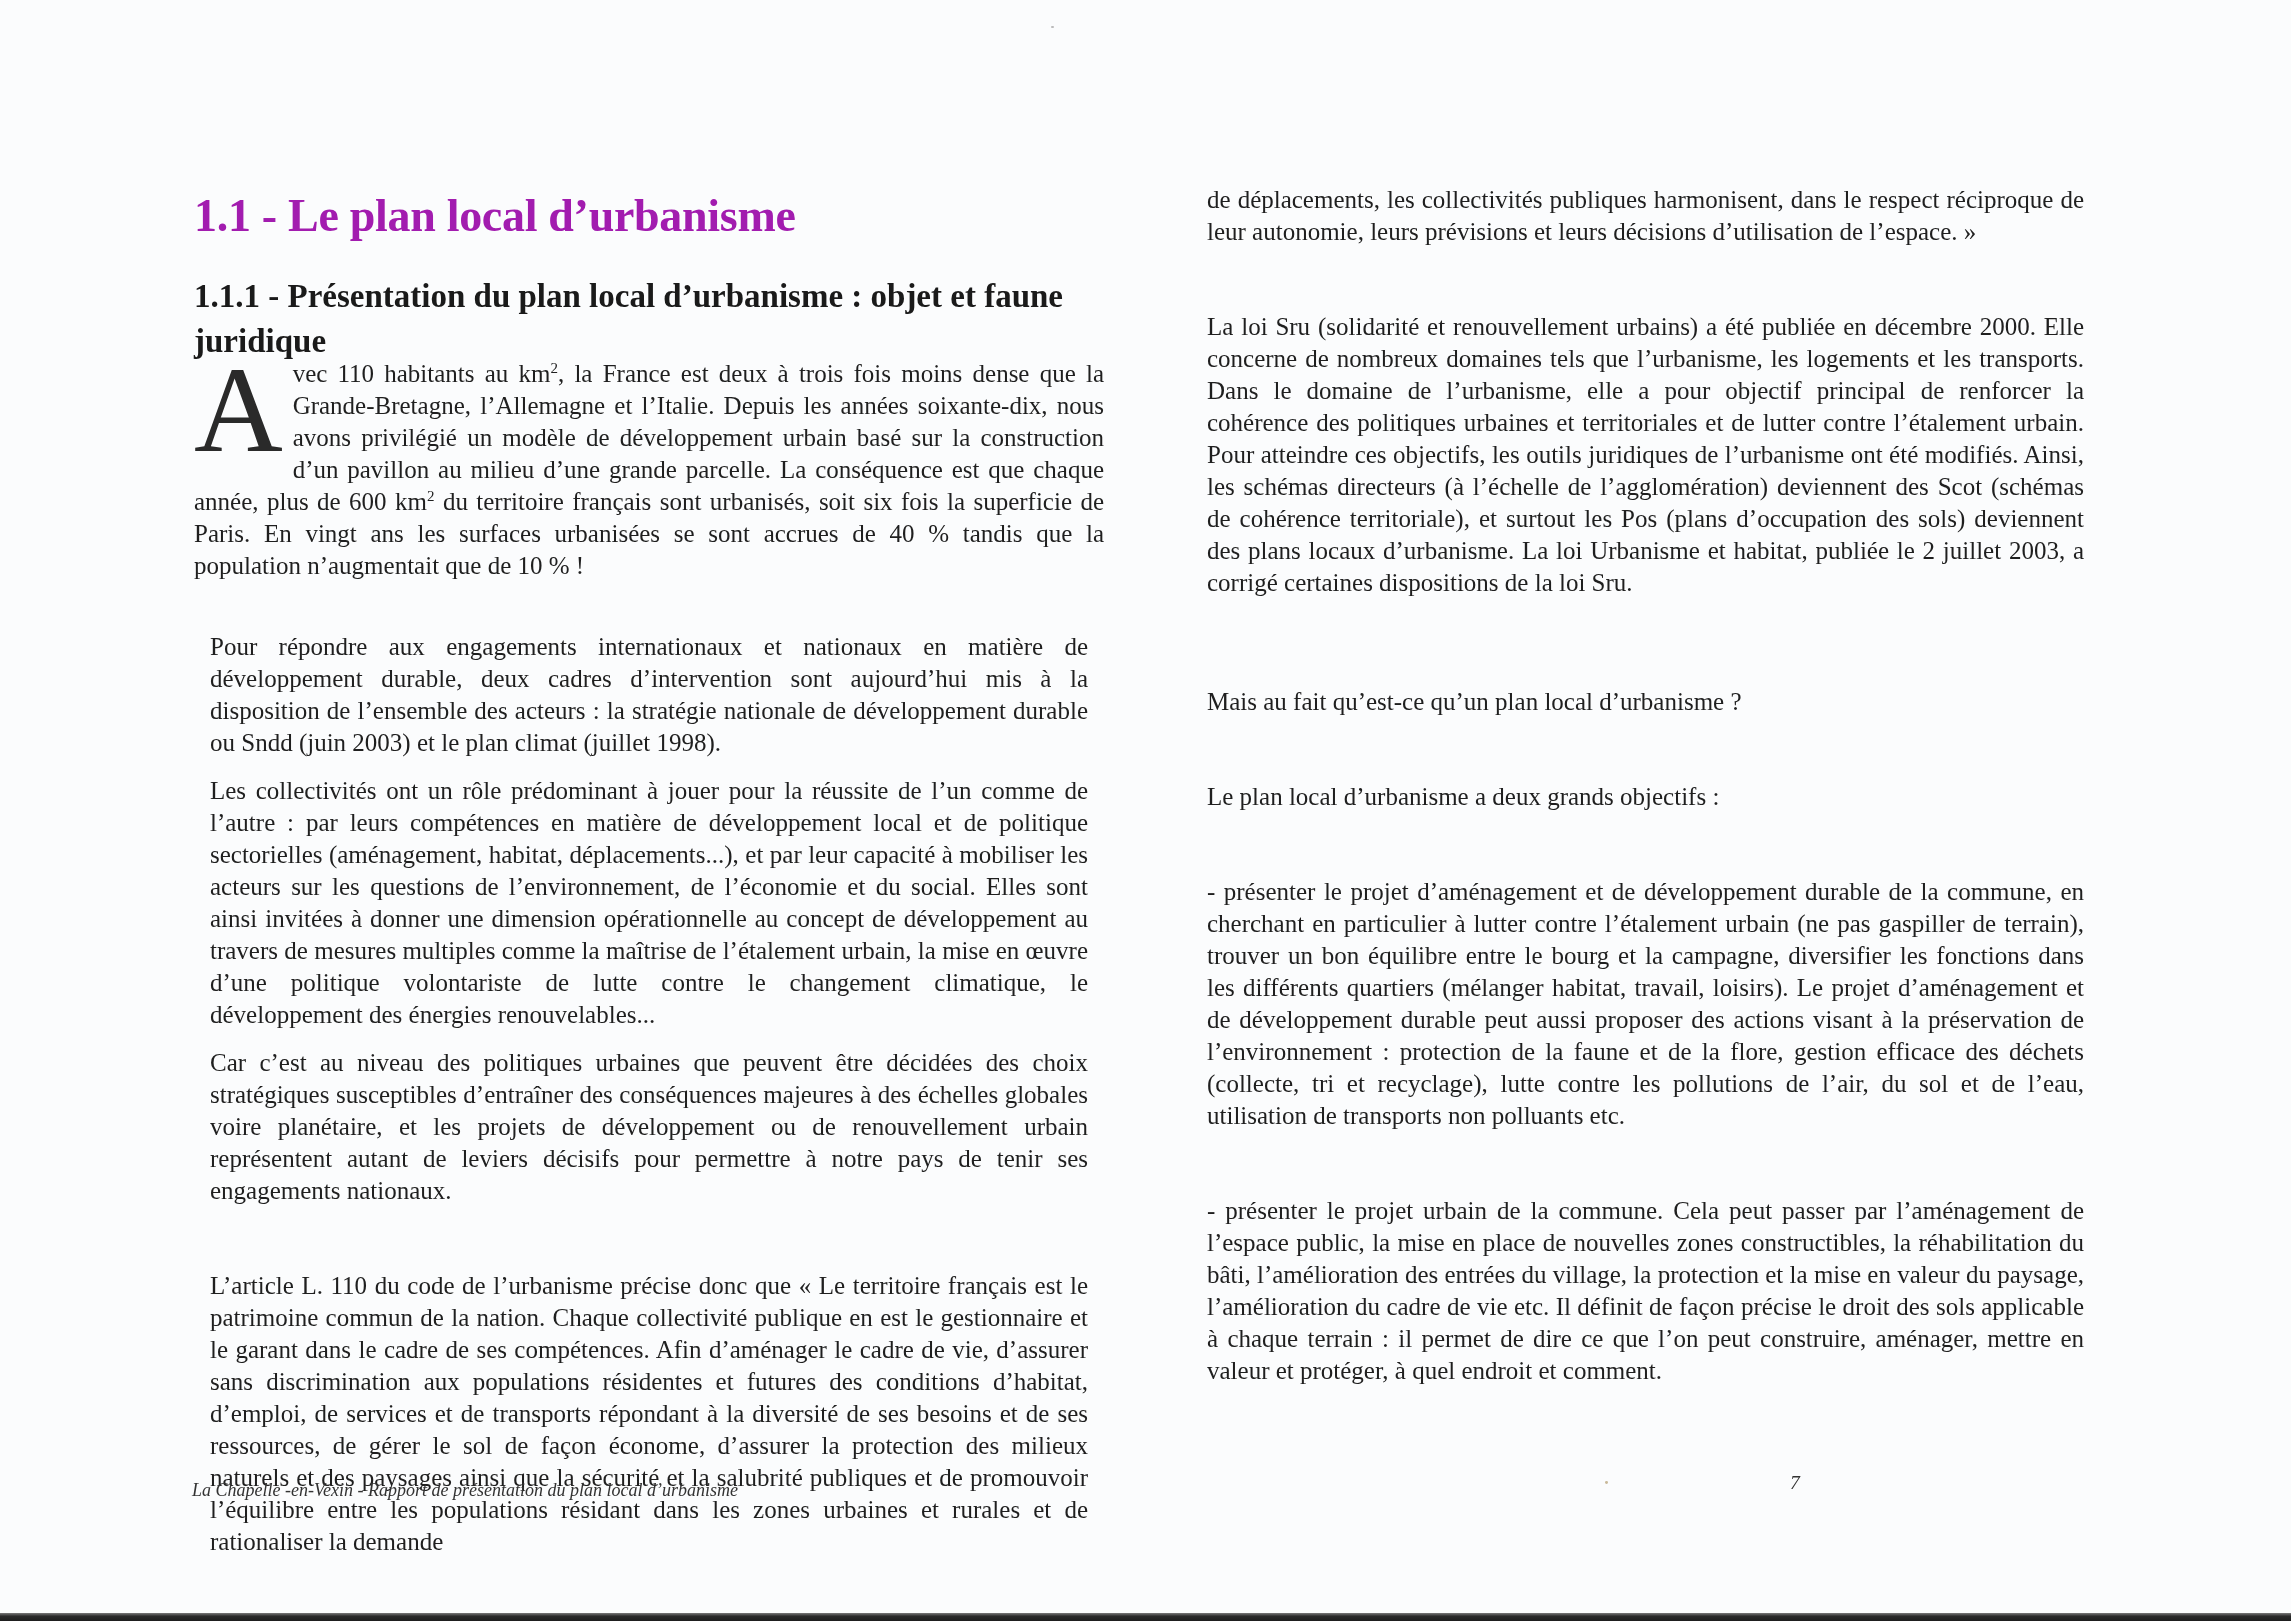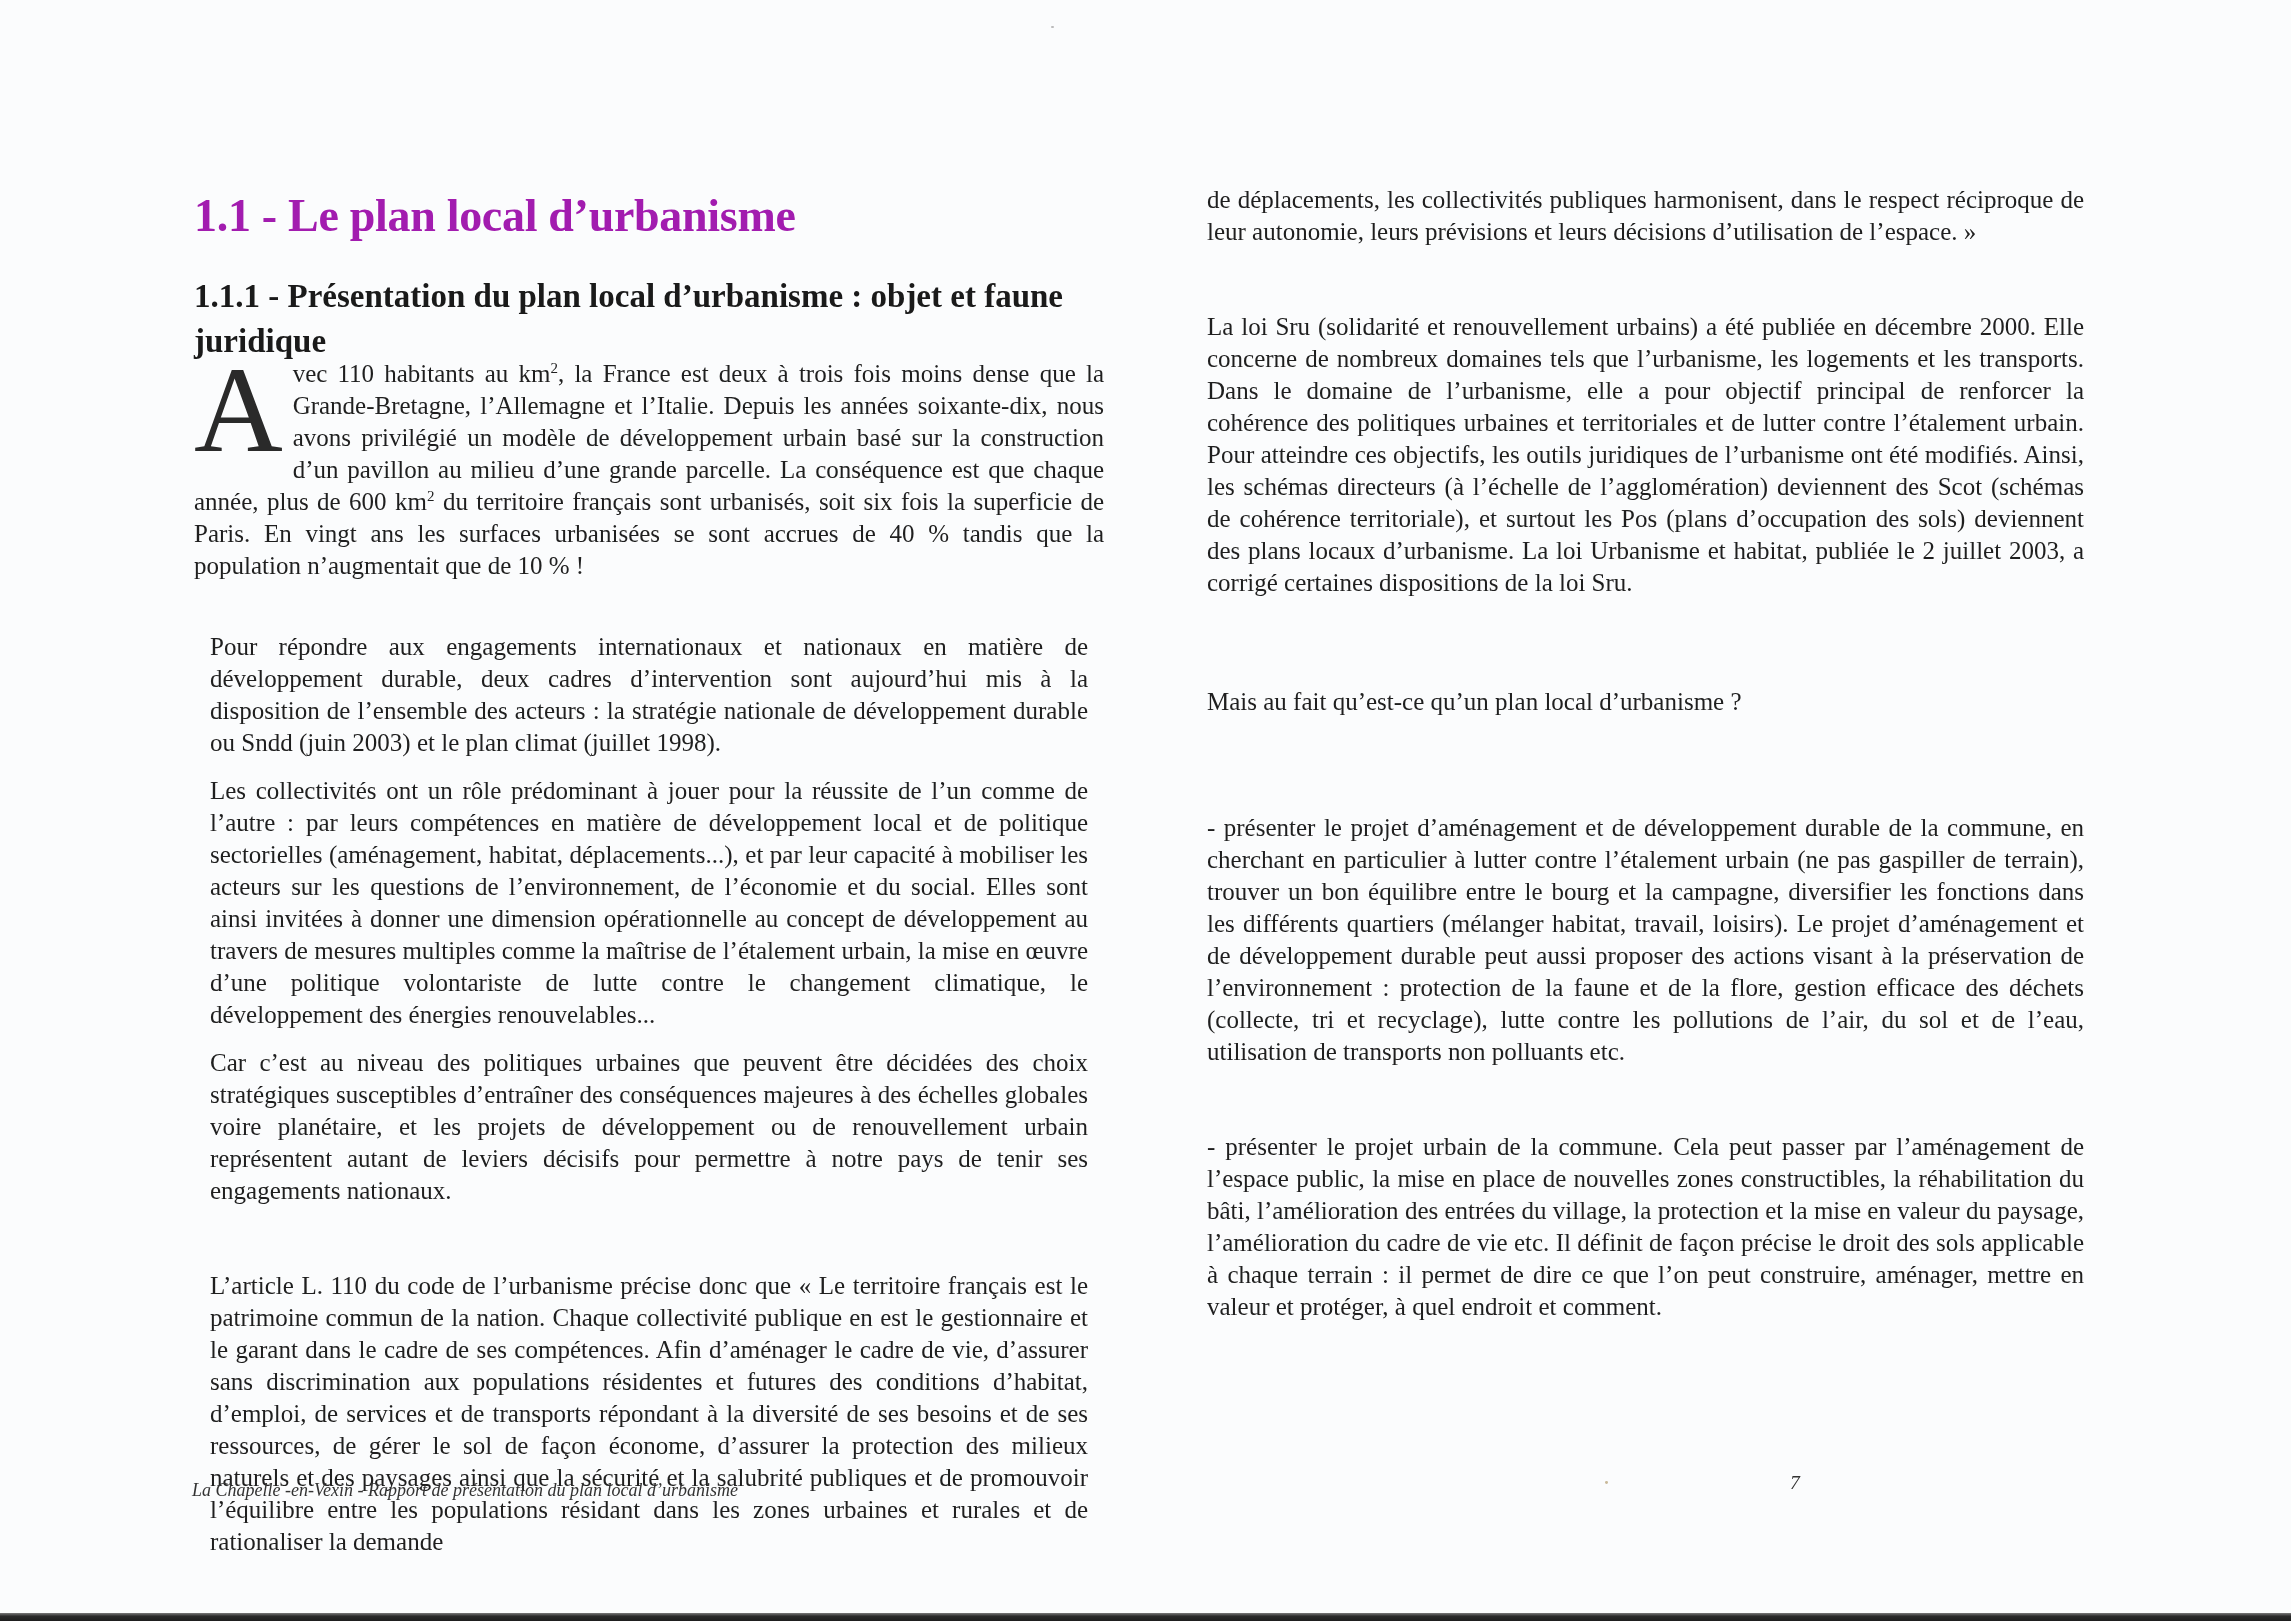--- a/index.html
+++ b/index.html
@@ -63,20 +63,21 @@
   <p><span>L’</span><b>article L. 110 du code de l’urbanisme</b><span> précise donc que « Le territoire français est le patrimoine commun de la nation. Chaque collectivité publique en est le gestionnaire et le garant dans le cadre de ses compétences. Afin d’aménager le cadre de vie, d’assurer sans discrimination aux populations résidentes et futures des conditions d’habitat, d’emploi, de services et de transports répondant à la diversité de ses besoins et de ses ressources, de gérer le sol de façon économe, d’assurer la protection des milieux naturels et des paysages ainsi que la sécurité et la salubrité publiques et de promouvoir l’équilibre entre les populations résidant dans les zones urbaines et rurales et de rationaliser la demande</span></p>
 </div>
 
 <div class="col" id="right">
   <p>de déplacements, les collectivités publiques harmonisent, dans le respect réciproque de leur autonomie, leurs prévisions et leurs décisions d’utilisation de l’espace. »</p>
   <div class="gap"></div>
   <p>La loi Sru (solidarité et renouvellement urbains) a été publiée en décembre 2000. Elle concerne de nombreux domaines tels que l’urbanisme, les logements et les transports. Dans le domaine de l’urbanisme, elle a pour objectif principal de renforcer la cohérence des politiques urbaines et territoriales et de lutter contre l’étalement urbain. Pour atteindre ces objectifs, les outils juridiques de l’urbanisme ont été modifiés. Ainsi, les schémas directeurs (à l’échelle de l’agglomération) deviennent des Scot (schémas de cohérence territoriale), et surtout les Pos (plans d’occupation des sols) deviennent des plans locaux d’urbanisme. La loi Urbanisme et habitat, publiée le 2 juillet 2003, a corrigé certaines dispositions de la loi Sru.</p>
   <div class="gap2"></div>
   <p>Mais au fait qu’est-ce qu’un plan local d’urbanisme ?</p>
   <div class="gap"></div>
+  <p>Le plan local d’urbanisme a deux grands objectifs :</p>
   <div class="gap"></div>
   <p><span>- présenter </span><b>le projet d’aménagement et de développement durable de la commune</b><span>, en cherchant en particulier à lutter contre l’étalement urbain (ne pas gaspiller de terrain), trouver un bon équilibre entre le bourg et la campagne, diversifier les fonctions dans les différents quartiers (mélanger habitat, travail, loisirs). Le projet d’aménagement et de développement durable peut aussi proposer des actions visant à la préservation de l’environnement : protection de la faune et de la flore, gestion efficace des déchets (collecte, tri et recyclage), lutte contre les pollutions de l’air, du sol et de l’eau, utilisation de transports non polluants etc.</span></p>
   <div class="gap"></div>
   <p><span>- présenter </span><b>le projet urbain de la commune</b><span>. Cela peut passer par l’aménagement de l’espace public, la mise en place de nouvelles zones constructibles, la réhabilitation du bâti, l’amélioration des entrées du village, la protection et la mise en valeur du paysage, l’amélioration du cadre de vie etc. Il définit de façon précise le droit des sols applicable à chaque terrain : il permet de dire ce que l’on peut construire, aménager, mettre en valeur et protéger, à quel endroit et comment.</span></p>
 </div>
 
 <div class="footer">La Chapelle -en-Vexin - Rapport de présentation du plan local d’urbanisme</div>
 <div class="pageno">7</div>
 
 <div class="speck" style="left:1605px;top:1481px;"></div>

